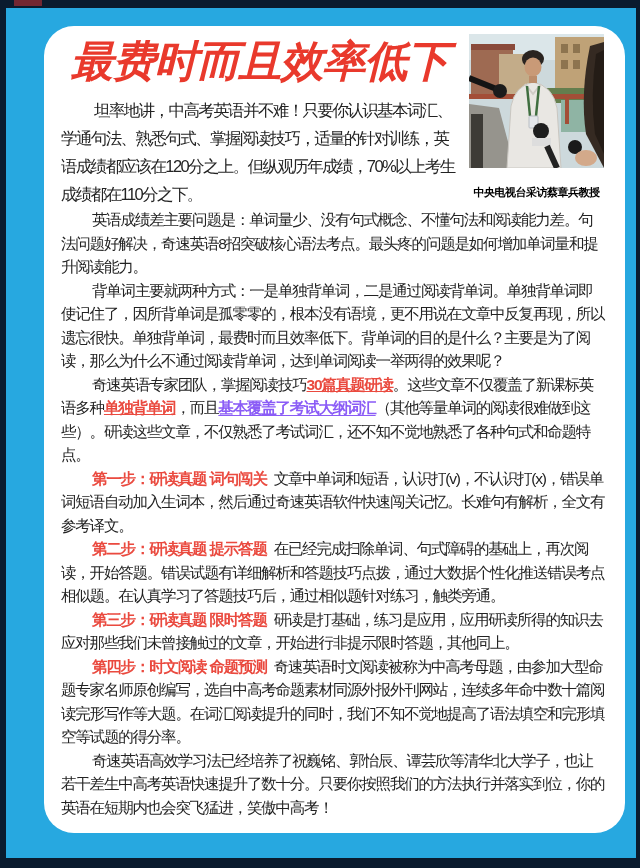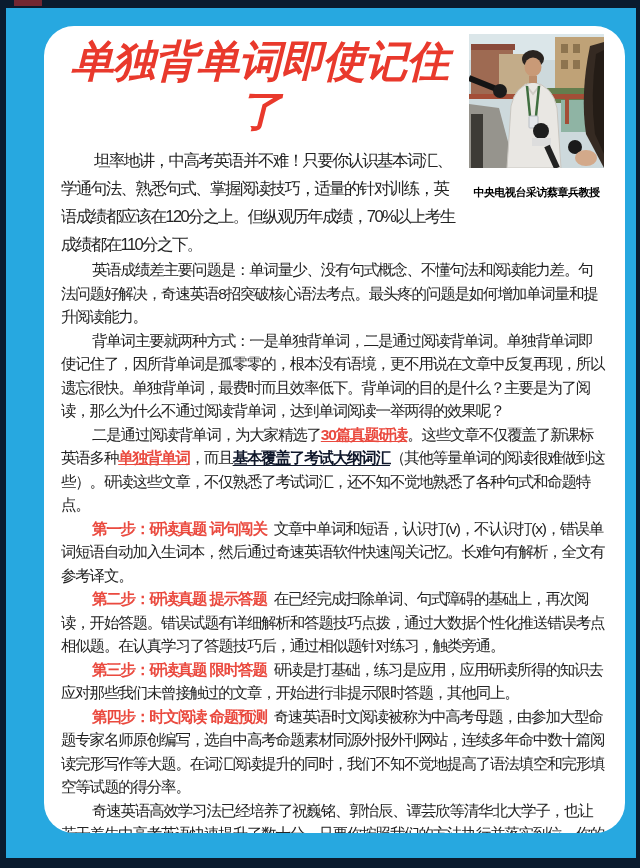--- a/index.html
+++ b/index.html
@@ -13,21 +13,21 @@
   .photo-fig svg{display:block;width:135px;height:134px;margin:0 auto;}
   .photo-caption{margin-top:17px;font-size:11px;font-weight:bold;color:#000;text-align:center;
         letter-spacing:-0.5px;white-space:nowrap;}
   h1.title{margin:4px 0 10px 0;font-size:43px;line-height:50px;font-weight:bold;font-style:italic;
         color:#e9392c;text-align:center;letter-spacing:-1px;}
   p{margin:0;color:#232323;}
   .lead{font-size:16.5px;line-height:28px;letter-spacing:-1.6px;text-indent:2em;}
   .body-p{font-size:15.5px;line-height:23.5px;letter-spacing:-1.2px;text-indent:2em;}
   .after-photo{clear:both;}
   .hl{color:#ea4a3f;font-weight:bold;text-decoration:underline;}
-  .hl-u{color:#0f172a;font-weight:bold;text-decoration:underline;text-underline-offset:2px;}
+  .hl-u{color:#8b5cf6;font-weight:bold;text-decoration:underline;text-underline-offset:2px;}
   .step-label{color:#ea4a3f;font-weight:bold;margin-right:7px;}
 </style>
 </head>
 <body>
 
 <div class="stage">
   <div class="frame"></div>
   <div class="top-artifact"></div>
 
   <div class="card">
@@ -65,30 +65,30 @@
         <rect x="63" y="104" width="19" height="8" fill="#dddddd"></rect>
         <line x1="78" y1="112" x2="88" y2="134" stroke="#222222" stroke-width="6"></line>
         <circle cx="106" cy="113" r="7" fill="#1a1a1a"></circle>
         <ellipse cx="117" cy="124" rx="11" ry="8" fill="#d3a98a"></ellipse>
         <path d="M121,12 Q111,60 117,100 L135,134 L135,8 Z" fill="#352a22"></path>
         <path d="M127,20 Q121,62 126,100 L135,120 L135,16 Z" fill="#241c16"></path>
       </svg>
       <div class="photo-caption">中央电视台采访蔡章兵教授</div>
     </div>
 
-    <h1 class="title">单独背单词即使记住了</h1>
+    <h1 class="title">最费时而且效率低下</h1>
 
     <p class="lead">坦率地讲，中高考英语并不难！只要你认识基本词汇、学通句法、熟悉句式、掌握阅读技巧，适量的针对训练，英语成绩都应该在120分之上。但纵观历年成绩，70%以上考生成绩都在110分之下。</p>
 
     <p class="body-p after-photo">英语成绩差主要问题是：单词量少、没有句式概念、不懂句法和阅读能力差。句法问题好解决，奇速英语8招突破核心语法考点。最头疼的问题是如何增加单词量和提升阅读能力。</p>
 
     <p class="body-p">背单词主要就两种方式：一是单独背单词，二是通过阅读背单词。单独背单词即使记住了，因所背单词是孤零零的，根本没有语境，更不用说在文章中反复再现，所以遗忘很快。单独背单词，最费时而且效率低下。背单词的目的是什么？主要是为了阅读，那么为什么不通过阅读背单词，达到单词阅读一举两得的效果呢？</p>
 
     <p class="body-p">
-      <span>二是通过阅读背单词，为大家精选了</span><span class="hl">30篇真题研读</span><span>。这些文章不仅覆盖了新课标英语多种</span><span class="hl">单独背单词</span><span>，而且</span><span class="hl-u">基本覆盖了考试大纲词汇</span><span>（其他等量单词的阅读很难做到这些）。研读这些文章，不仅熟悉了考试词汇，还不知不觉地熟悉了各种句式和命题特点。</span>
+      <span>奇速英语专家团队，掌握阅读技巧</span><span class="hl">30篇真题研读</span><span>。这些文章不仅覆盖了新课标英语多种</span><span class="hl">单独背单词</span><span>，而且</span><span class="hl-u">基本覆盖了考试大纲词汇</span><span>（其他等量单词的阅读很难做到这些）。研读这些文章，不仅熟悉了考试词汇，还不知不觉地熟悉了各种句式和命题特点。</span>
     </p>
 
     <p class="body-p">
       <span class="step-label">第一步：研读真题 词句闯关</span><span>文章中单词和短语，认识打(v)，不认识打(x)，错误单词短语自动加入生词本，然后通过奇速英语软件快速闯关记忆。长难句有解析，全文有参考译文。</span>
     </p>
 
     <p class="body-p">
       <span class="step-label">第二步：研读真题 提示答题</span><span>在已经完成扫除单词、句式障碍的基础上，再次阅读，开始答题。错误试题有详细解析和答题技巧点拨，通过大数据个性化推送错误考点相似题。在认真学习了答题技巧后，通过相似题针对练习，触类旁通。</span>
     </p>
 

